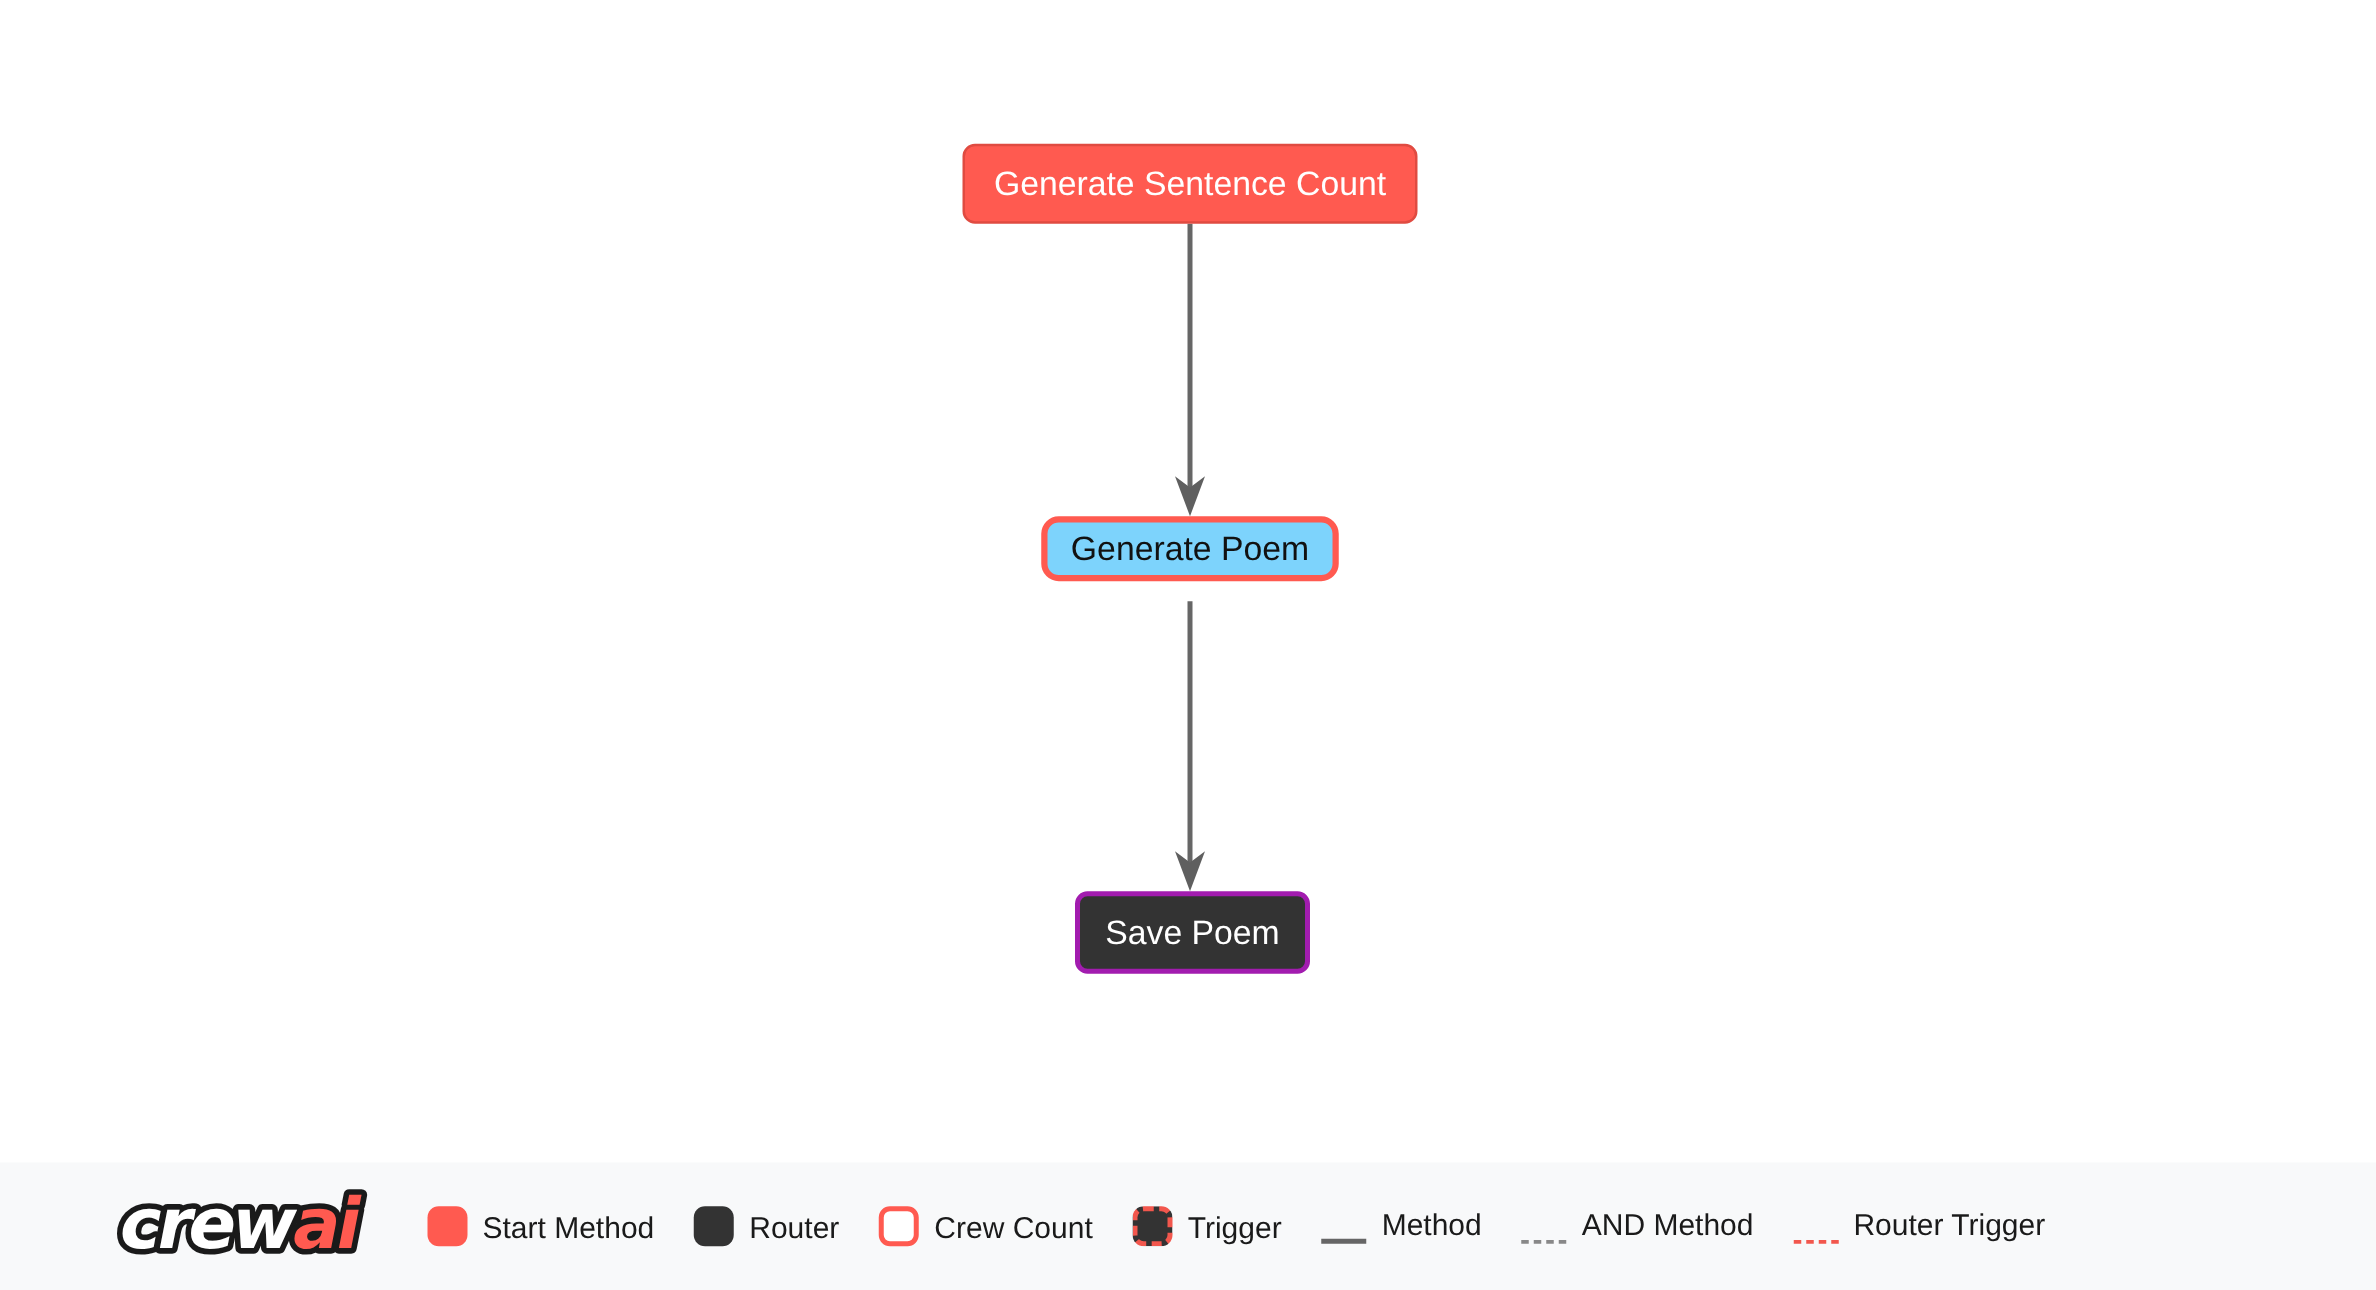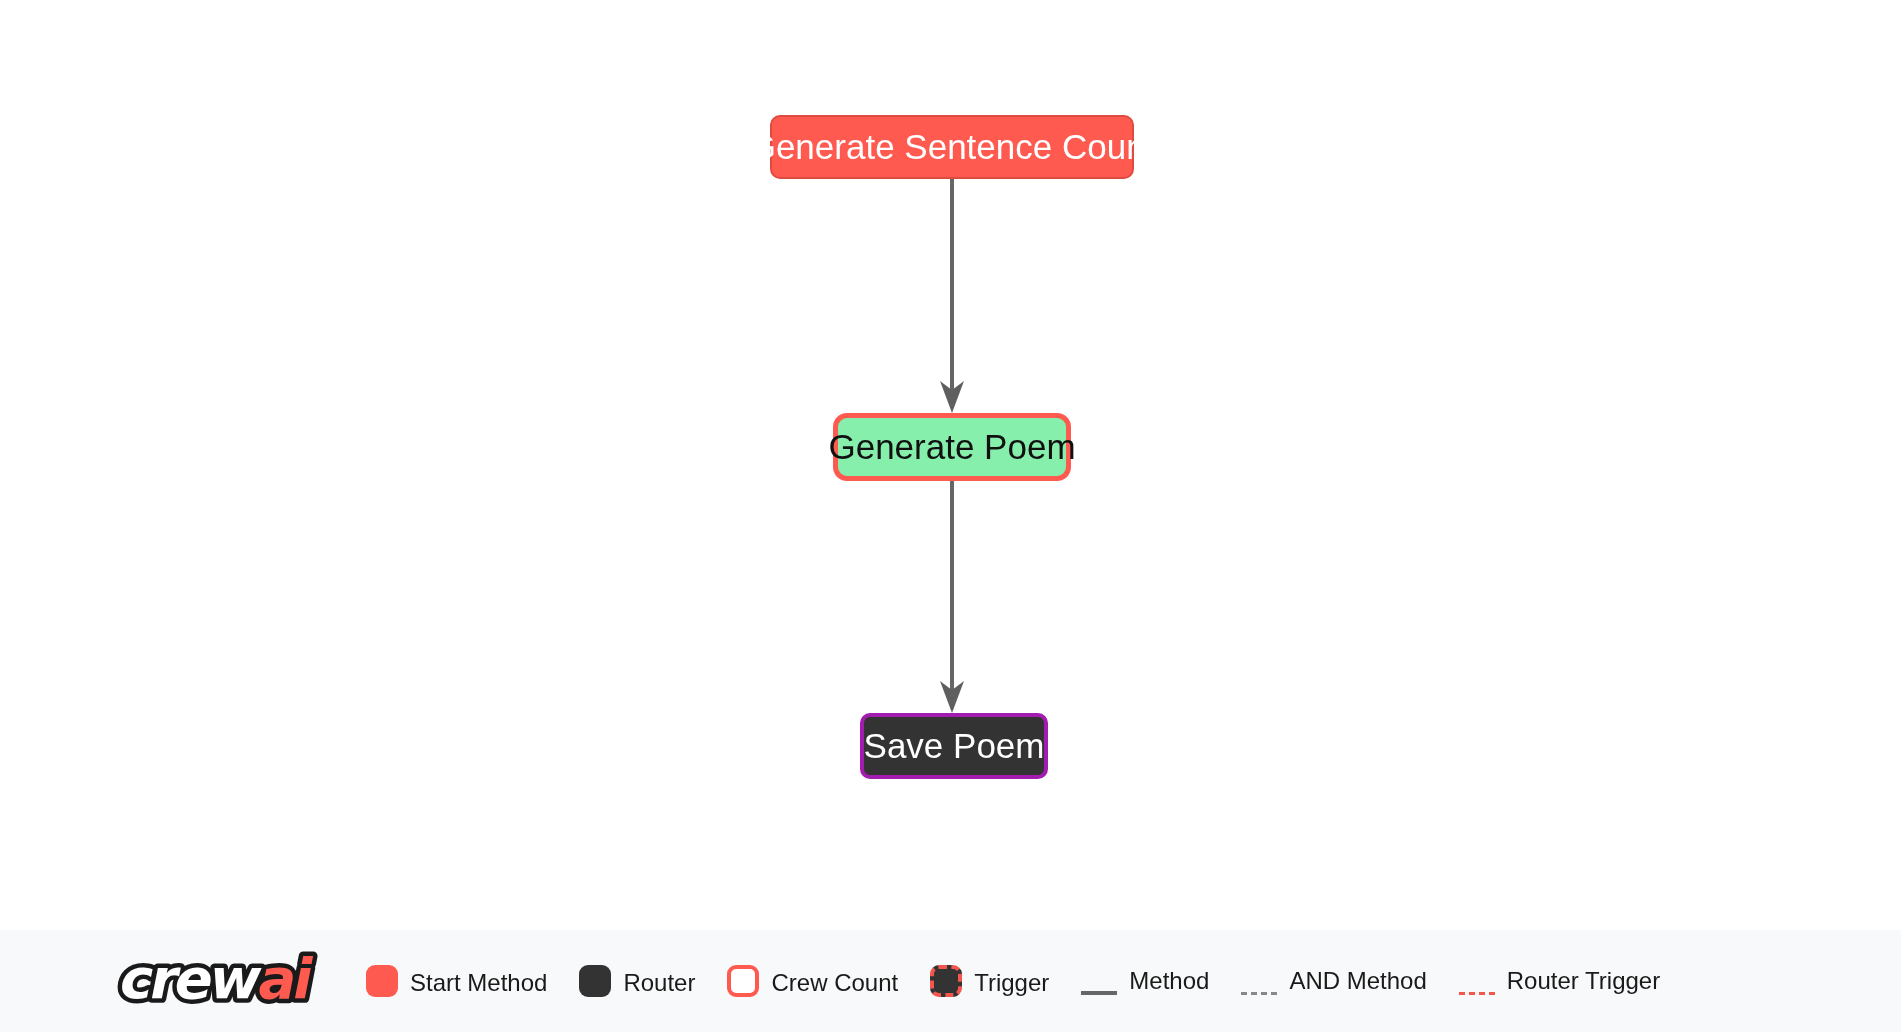--- a/index.html
+++ b/index.html
@@ -6,46 +6,46 @@
   html, body { width: 1901px; height: 1032px; background: #ffffff; overflow: hidden; }
   body { font-family: "Liberation Sans", sans-serif; position: relative; }
 
   .canvas { position: absolute; inset: 0; background: #ffffff; }
 
   
   .node {
     position: absolute;
     display: flex; align-items: center; justify-content: center;
     border-radius: 10px;
-    font-size: 35px;
+    font-size: 27px;
     white-space: nowrap;
   }
   .node-start {
     left: 770px; top: 115px; width: 364px; height: 64px;
     background: #FF5A50; border: 2px solid #E04B41; color: #ffffff;
   }
   .node-crew {
-    left: 833px; top: 413px; width: 238px; height: 68px;
-    background: #86efac; border: 5px solid #FF5A50; border-radius: 14px; color: #111111;
+    left: 833px; top: 413px; width: 238px; height: 52px;
+    background: #7dd3fc; border: 5px solid #FF5A50; border-radius: 14px; color: #111111;
   }
   .node-method {
     left: 860px; top: 713px; width: 188px; height: 66px;
     background: #333333; border: 4px solid #a21caf; color: #ffffff;
   }
 
   .edges-svg { position: absolute; inset: 0; pointer-events: none; }
   .edge-line { stroke: #666666; stroke-width: 4; }
   .edge-head { fill: #5f5f5f; }
 
   
   .legend-bar {
     position: absolute; left: 0; right: 0; top: 930px; height: 102px;
     background: #F8F9FA;
     display: flex; align-items: center;
-    padding-left: 112px;
+    padding-left: 88px;
     gap: 32px;
   }
   .legend-item { display: flex; align-items: flex-end; gap: 12px; }
   .legend-label { font-size: 24px; color: #1a1a1a; }
 
   .sw { width: 32px; height: 32px; border-radius: 9px; flex: 0 0 auto; }
   .sw-start  { background: #FF5A50; }
   .sw-method { background: #333333; }
   .sw-crew   { background: #ffffff; border: 4px solid #FF5A50; }
   .sw-router { background: #333333; border: 4px dashed #F2574D; }

